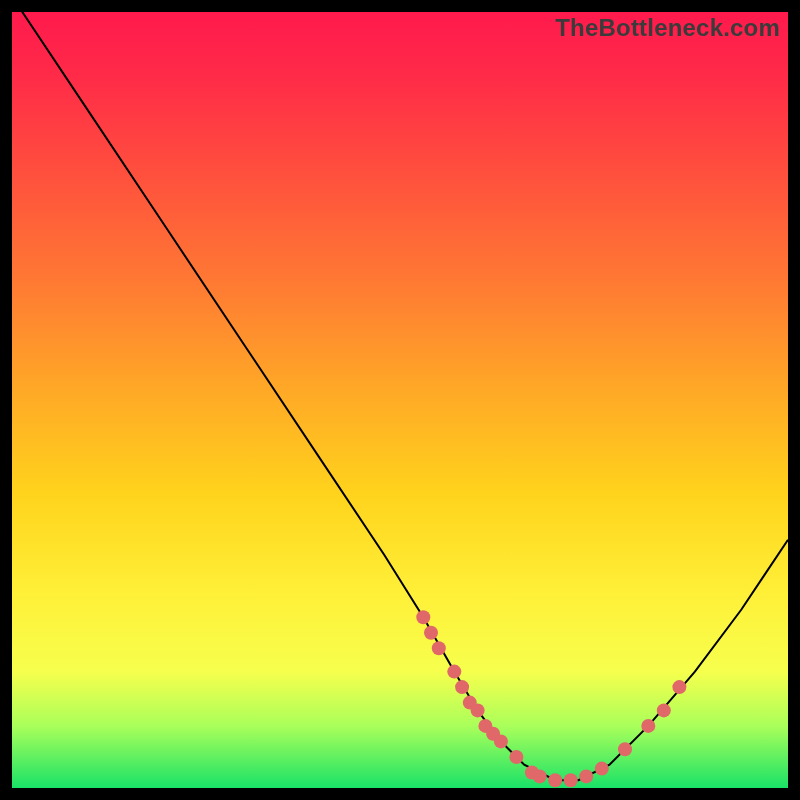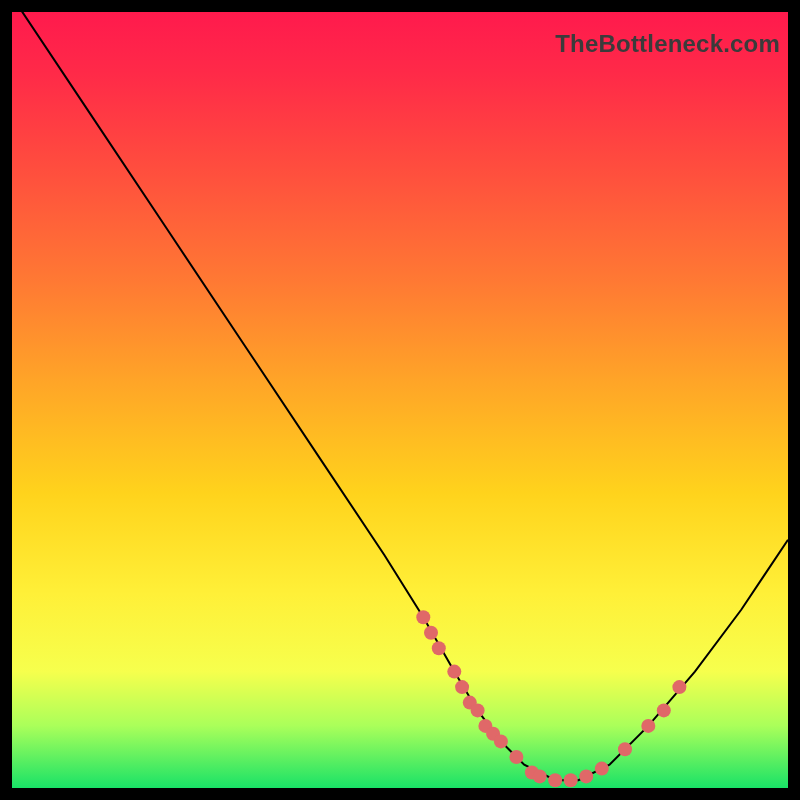--- a/index.html
+++ b/index.html
@@ -35,21 +35,21 @@
       #ffd31c 62%,
       #fff038 75%,
       #f6ff4d 85%,
       #aaff5a 92%,
       #19e267 100%
     );
   }
   .watermark {
     position: absolute;
     right: 8px;
-    top: 18px;
+    top: 2px;
     color: #3b3b3b;
     font-size: 24px;
     font-weight: 600;
     letter-spacing: 0.2px;
     user-select: none;
   }
   svg.curve {
     position: absolute;
     left: 0;
     top: 0;

